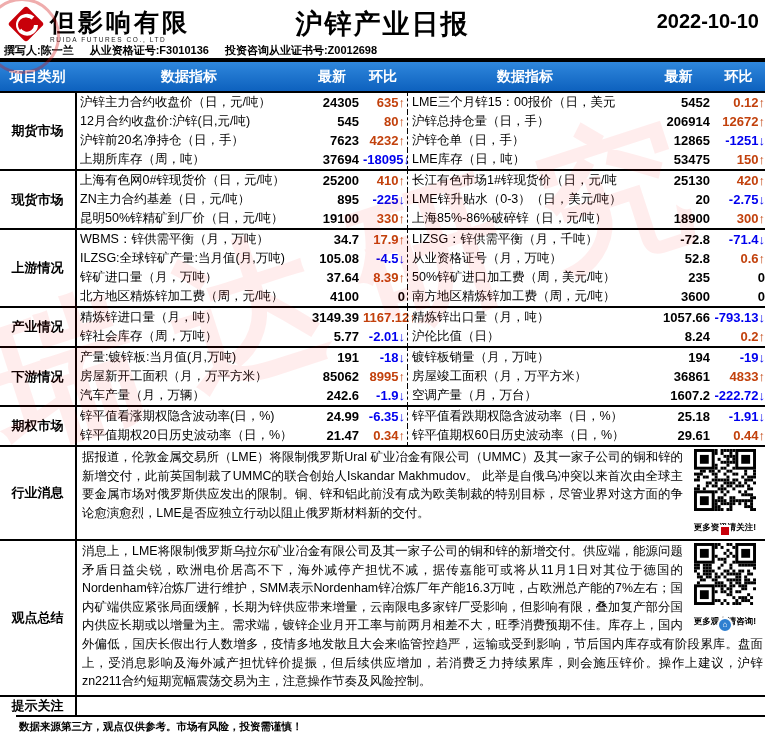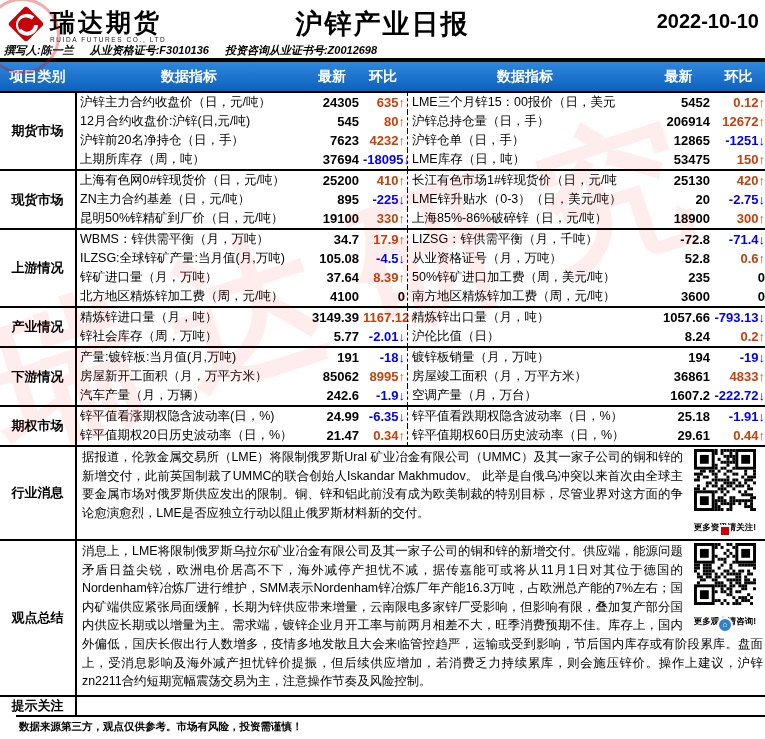--- a/index.html
+++ b/index.html
@@ -8,21 +8,21 @@
   
   .hdr{position:relative;height:42px;}
   .brand{position:absolute;left:4px;top:2px;display:flex;align-items:center;}
   .brand-txt{margin-left:2px;}
   .brand-name{font-size:25px;font-weight:800;letter-spacing:3px;line-height:26px;}
   .brand-sub{font-size:6.5px;letter-spacing:1.6px;color:#222;margin-top:1px;}
   .title{position:absolute;left:50%;transform:translateX(-50%);top:6px;
          font-size:27px;font-weight:800;letter-spacing:2px;white-space:nowrap;}
   .date{position:absolute;right:6px;top:10px;font-size:20px;font-weight:800;text-align:right;}
   .author-line{height:16px;display:flex;gap:16px;align-items:flex-end;
-               padding-left:4px;font-size:11px;font-weight:700;font-style:italic;}
+               padding-left:4px;font-size:11px;font-weight:700;}
   .topline{height:4px;background:#000;}
   
   .thead{display:grid;grid-template-columns:75px 228px 58px 44px 240px 67px 53px;
          height:29px;align-items:center;background:linear-gradient(180deg,#2f87dc,#0d61be);
          color:#fff;font-size:14px;font-weight:700;}
   .thead div{text-align:center;}
   .section{display:flex;border-top:2px solid #000;}
   .cat{width:75px;display:flex;align-items:center;justify-content:center;
        font-size:13px;font-weight:600;border-right:2px solid #000;flex:none;text-align:center;}
   .rows{flex:1;}
@@ -70,21 +70,21 @@
   <div class="hdr">
     <div class="brand">
       <span>
         <svg width="44" height="44" viewBox="0 0 44 44">
           <rect x="9" y="9" width="26" height="26" rx="3" transform="rotate(45 22 22)" fill="#c8000a"></rect>
           <path d="M29 16 a9 9 0 1 0 3 7" stroke="#fff" stroke-width="4" fill="none"></path>
           <path d="M17 27 a6 6 0 1 1 9 -8" stroke="#c8000a" stroke-width="3" fill="none"></path>
         </svg>
       </span>
       <span class="brand-txt">
-        <div class="brand-name">瑞达期货</div>
+        <div class="brand-name">但影响有限</div>
         <div class="brand-sub">RUIDA FUTURES CO., LTD</div>
       </span>
     </div>
     <div class="title">沪锌产业日报</div>
     <div class="date">2022-10-10</div>
   </div>
 
   <div class="author-line">
     <span>撰写人:陈一兰</span>
     <span>从业资格证号:F3010136</span>

